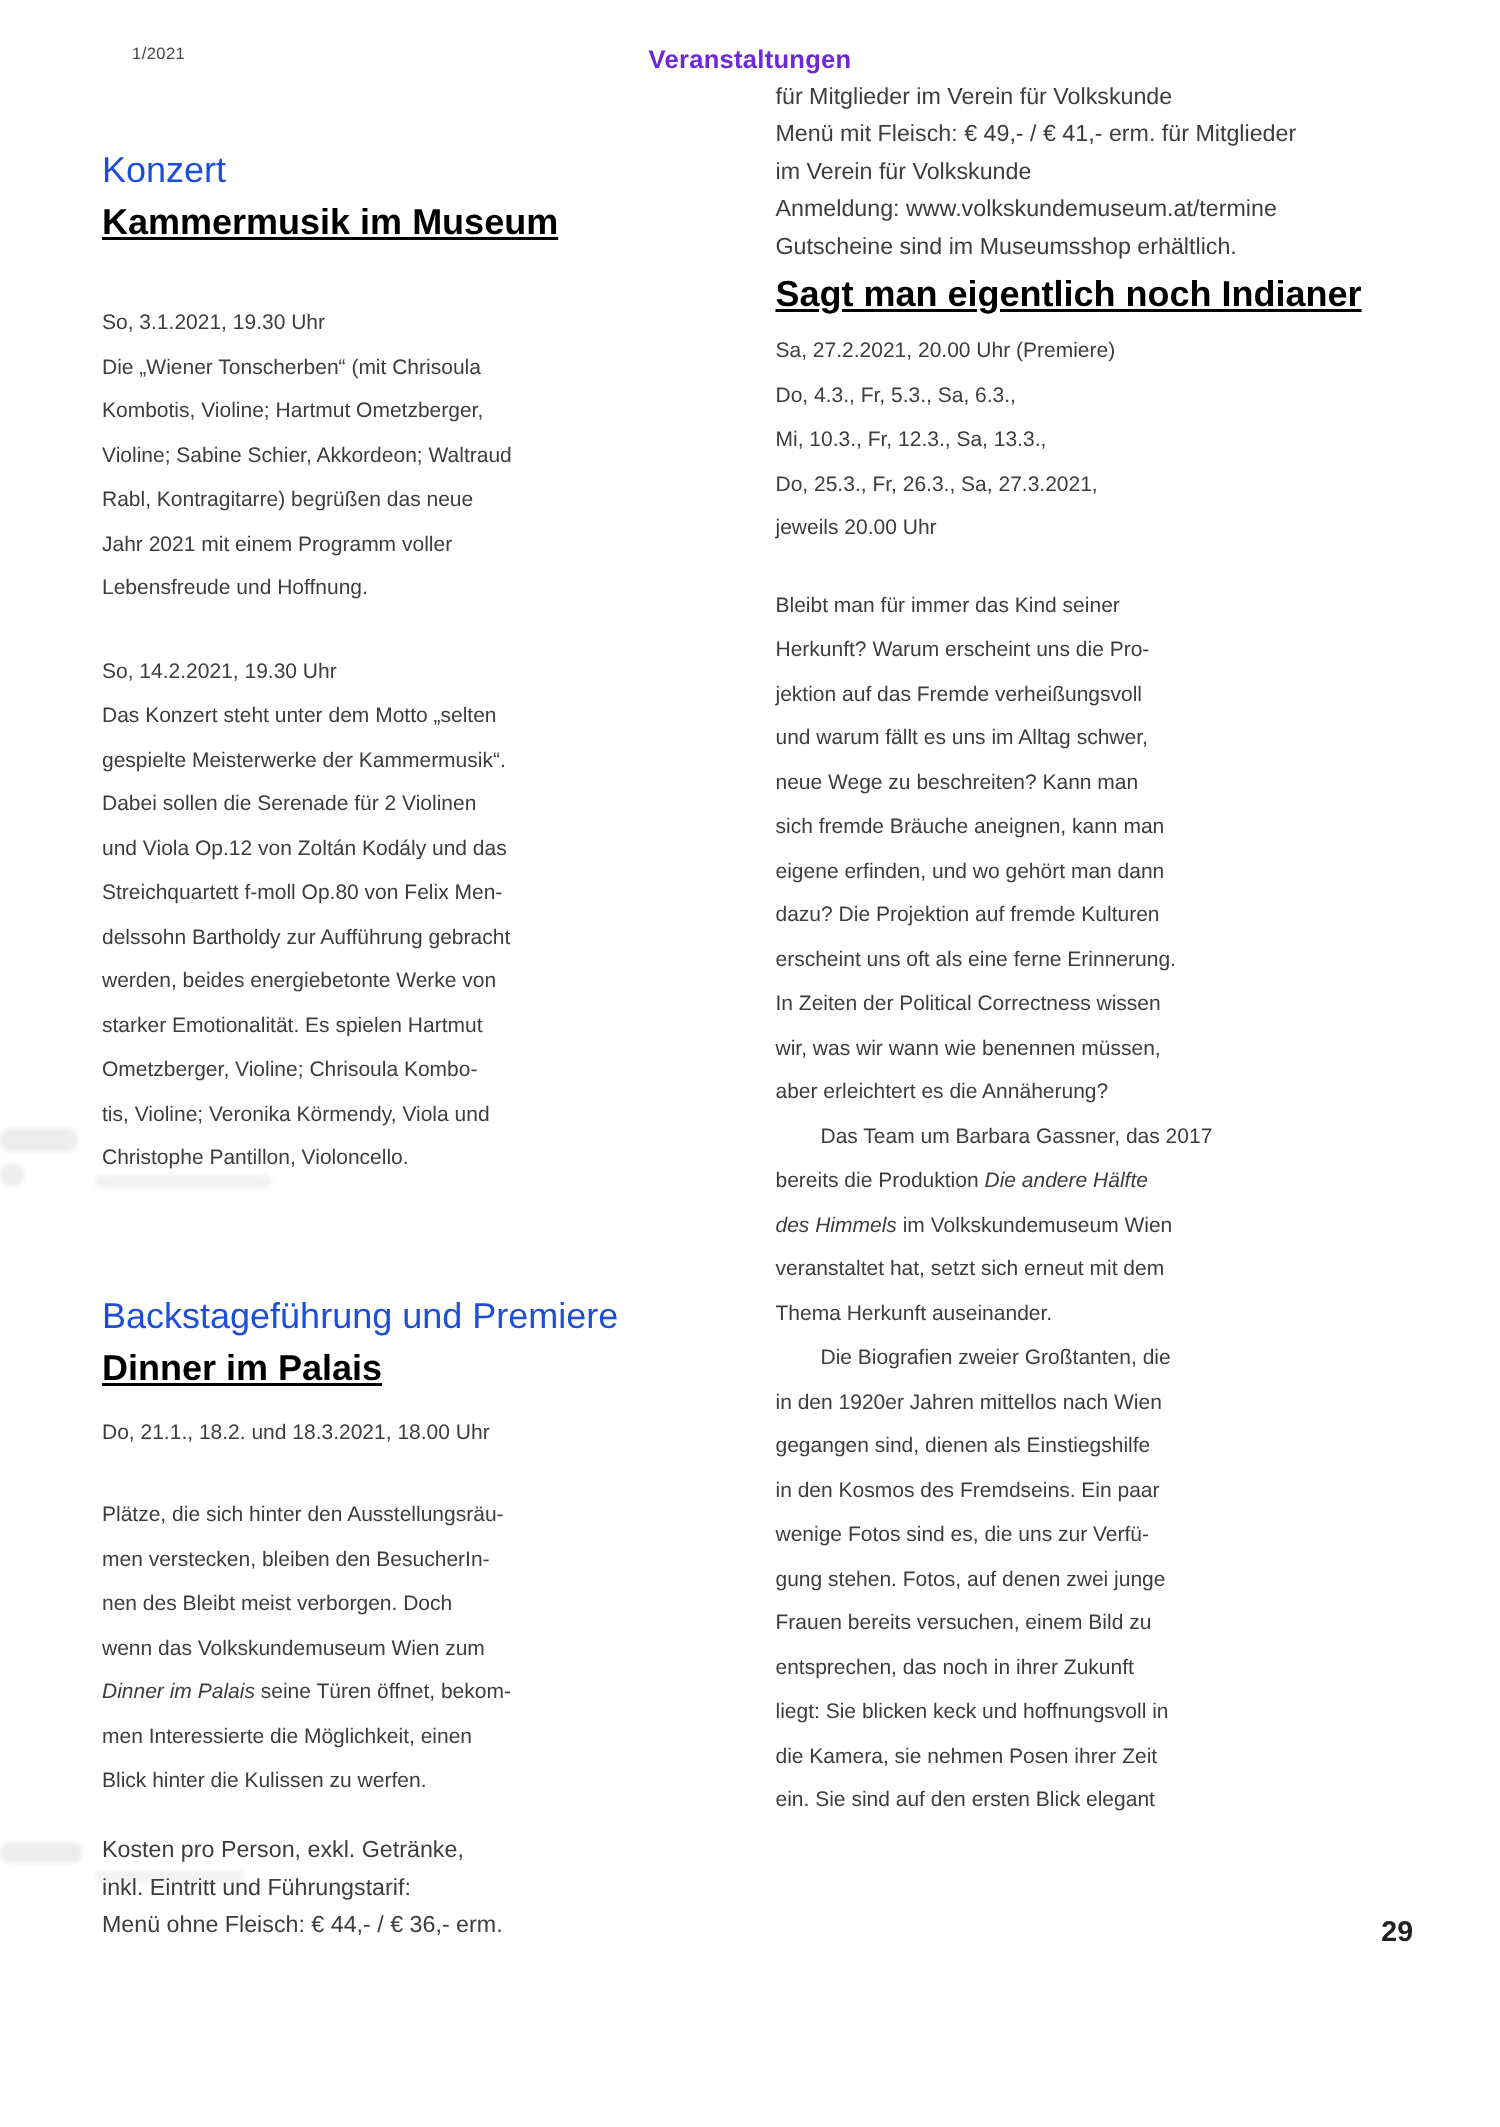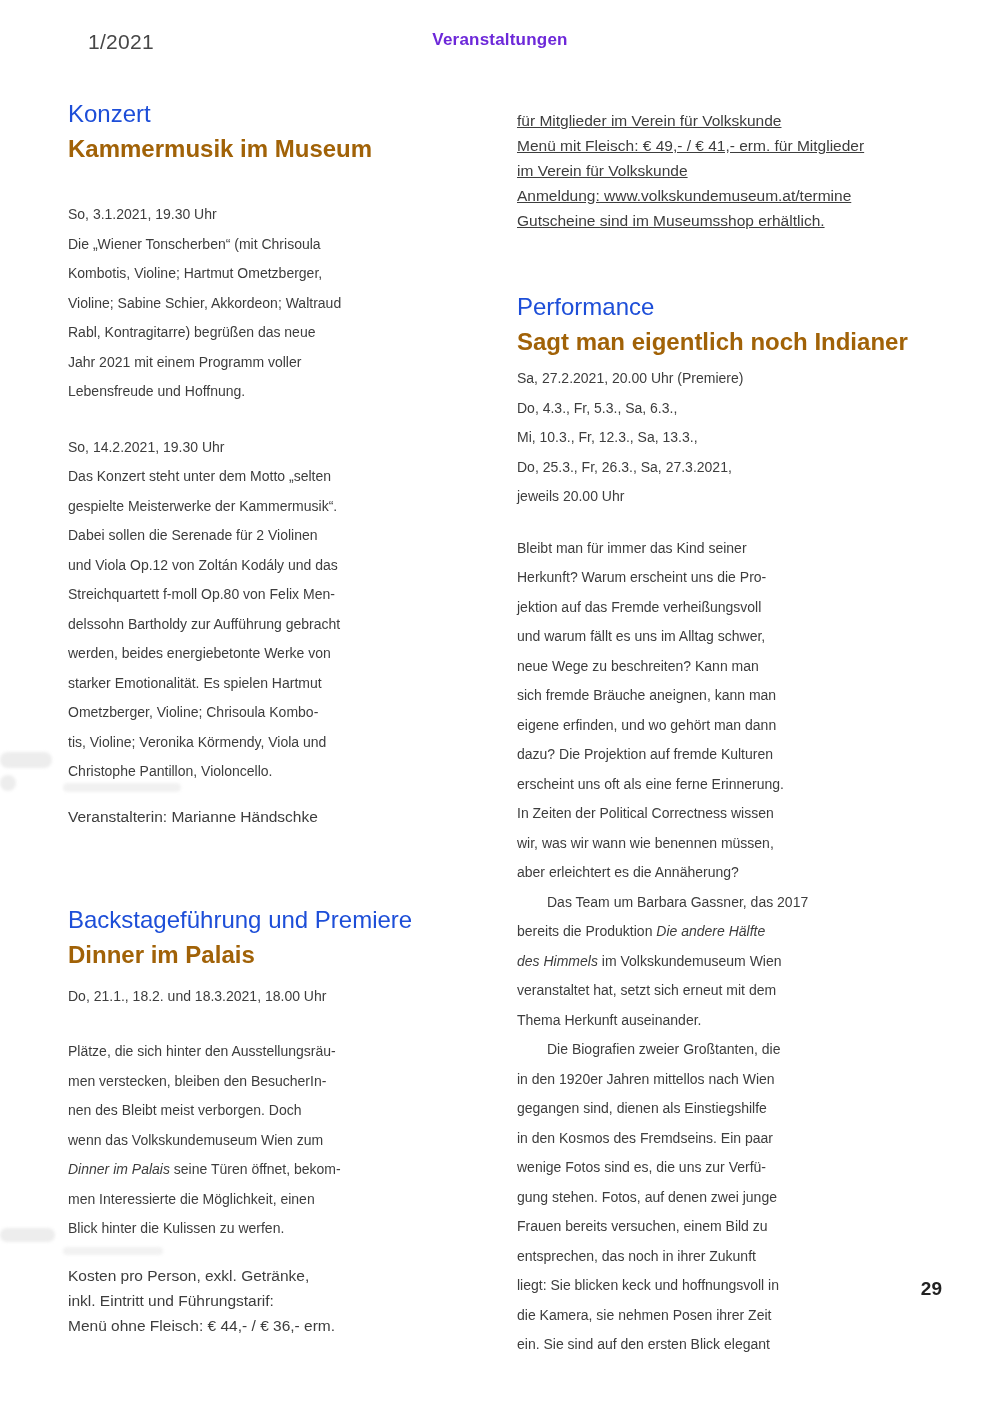--- a/index.html
+++ b/index.html
@@ -7,37 +7,37 @@
     position: relative;
     width: 1000px;
     height: 1418px;
     background: #ffffff;
     font-family: "Liberation Sans", sans-serif;
     color: #3d3d3d;
     overflow: hidden;
   }
   .hdr-issue {
     position: absolute; left: 88px; top: 30px;
-    font-size: 21px; color: #474747; letter-spacing: 0.3px;
+    font-size: 11px; color: #474747; letter-spacing: 0.3px;
   }
   .hdr-title {
     position: absolute; left: 0; top: 30px; width: 100%;
     text-align: center; font-size: 17px; font-weight: bold; color: #6d28d9;
     letter-spacing: 0.2px;
   }
   .col { position: absolute; top: 0; }
   .col-left  { left: 68px;  width: 414px; }
   .col-right { left: 517px; width: 432px; }
   .kicker {
     font-size: 24px; line-height: 31px; color: #1d4ed8;
     white-space: nowrap; margin: 0;
   }
   .title {
-    font-size: 24px; line-height: 31px; font-weight: bold; color: #a16207;
-    white-space: nowrap; margin: 0;
+    font-size: 24px; line-height: 31px; font-weight: bold; color: #000000;
+    white-space: nowrap; margin: 0; text-decoration: underline;
   }
   .body {
     font-size: 14px; line-height: 29.5px; color: #3d3d3d;
     white-space: pre-line; margin: 0;
   }
   .body em { font-style: italic; }
   .small {
     font-size: 15.5px; line-height: 25px; color: #3d3d3d;
     white-space: pre-line; margin: 0;
   }
@@ -53,21 +53,21 @@
   
   .mt-kicker1 { margin-top: 98px; }
   .mt-title   { margin-top: 4px; }
   .mt-ev1     { margin-top: 36px; }
   .mt-ev2     { margin-top: 26px; }
   .mt-note1   { margin-top: 17px; }
   .mt-kicker2 { margin-top: 75px; }
   .mt-date2   { margin-top: 12px; }
   .mt-body2   { margin-top: 26px; }
   .mt-price   { margin-top: 19px; }
-  .mt-rnote   { margin-top: 108px; text-decoration: underline; }
+  .mt-rnote   { margin-top: 52px; }
   .mt-rkicker { margin-top: 58px; }
   .mt-rdates  { margin-top: 7px; }
   .mt-rp1     { margin-top: 22px; }
 </style>
 </head>
 <body>
 
 <div class="page">
 
   <div class="hdr-issue">1/2021</div>
@@ -96,21 +96,20 @@
 gespielte Meisterwerke der Kammermusik“.
 Dabei sollen die Serenade für 2 Violinen
 und Viola Op.12 von Zoltán Kodály und das
 Streichquartett f-moll Op.80 von Felix Men-
 delssohn Bartholdy zur Aufführung gebracht
 werden, beides energiebetonte Werke von
 starker Emotionalität. Es spielen Hartmut
 Ometzberger, Violine; Chrisoula Kombo-
 tis, Violine; Veronika Körmendy, Viola und
 Christophe Pantillon, Violoncello.</p>
-      <p class="small mt-note1">Veranstalterin: Marianne Händschke</p>
     </section>
 
     <section>
       <p class="kicker mt-kicker2">Backstageführung und Premiere</p>
       <p class="title mt-title">Dinner im Palais</p>
       <p class="body mt-date2">Do, 21.1., 18.2. und 18.3.2021, 18.00 Uhr</p>
       <p class="body mt-body2"><span>Plätze, die sich hinter den Ausstellungsräu-
 men verstecken, bleiben den BesucherIn-
 nen des Bleibt meist verborgen. Doch
 wenn das Volkskundemuseum Wien zum
@@ -126,21 +125,20 @@
 
   <div class="col col-right">
 
     <p class="small mt-rnote">für Mitglieder im Verein für Volkskunde
 Menü mit Fleisch: € 49,- / € 41,- erm. für Mitglieder
 im Verein für Volkskunde
 Anmeldung: www.volkskundemuseum.at/termine
 Gutscheine sind im Museumsshop erhältlich.</p>
 
     <section>
-      <p class="kicker mt-rkicker">Performance</p>
       <p class="title mt-title">Sagt man eigentlich noch Indianer</p>
       <p class="body mt-rdates">Sa, 27.2.2021, 20.00 Uhr (Premiere)
 Do, 4.3., Fr, 5.3., Sa, 6.3.,
 Mi, 10.3., Fr, 12.3., Sa, 13.3.,
 Do, 25.3., Fr, 26.3., Sa, 27.3.2021,
 jeweils 20.00 Uhr</p>
       <p class="body mt-rp1">Bleibt man für immer das Kind seiner
 Herkunft? Warum erscheint uns die Pro-
 jektion auf das Fremde verheißungsvoll
 und warum fällt es uns im Alltag schwer,

